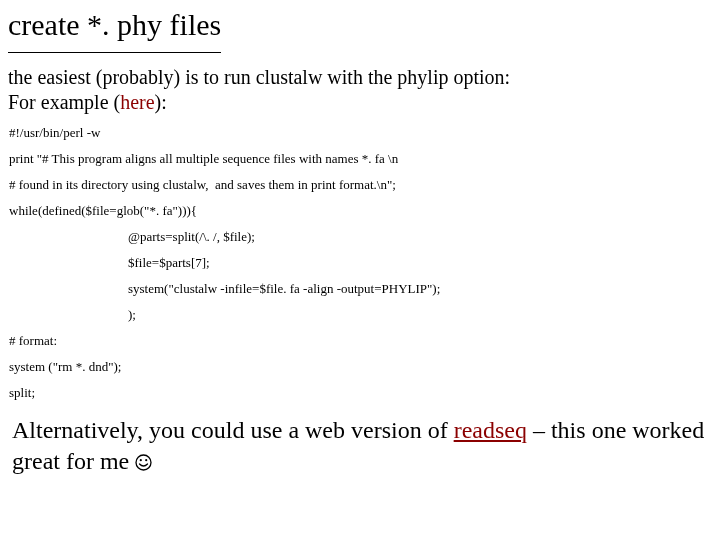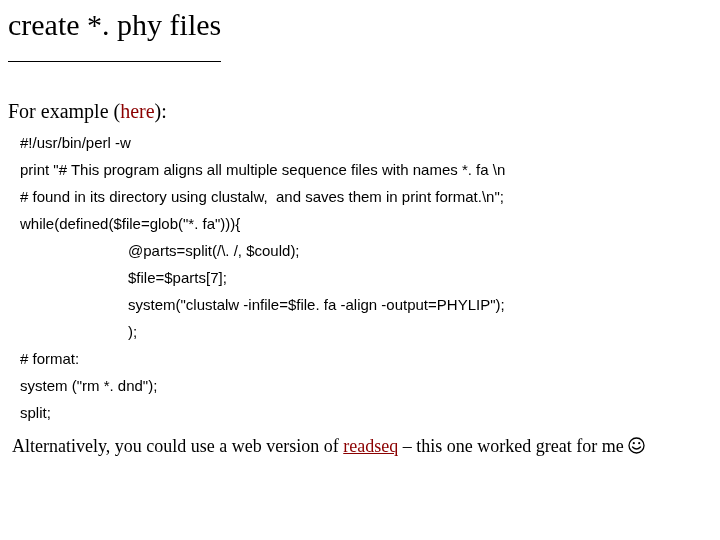--- a/index.html
+++ b/index.html
@@ -8,43 +8,43 @@
     font-family: "Times New Roman", Times, serif;
     color: #000;
     background: #fff;
     width: 720px;
     box-sizing: border-box;
   }
   .title {
     font-size: 30px;
     border-bottom: 1.5px solid #000;
     display: inline-block;
-    padding-bottom: 19px;
+    padding-bottom: 10px;
     margin: 2px 8px 12px 0;
   }
   .intro {
     font-size: 20px;
     line-height: 1.25;
     margin: 0 0 10px 0;
   }
   .intro .link {
     color: #8b0000;
     cursor: pointer;
   }
   .code-line {
-    font-family: Liberation Sans, sans-serif;
-    font-size: 15px;
-    margin: 10px 0 10px 12px;
+    font-family: Liberation Serif, serif;
+    font-size: 13px;
+    margin: 10px 0 10px 1px;
     white-space: pre;
   }
   .code-indent {
     margin-left: 120px;
   }
   .closing {
-    font-size: 18px;
+    font-size: 24px;
     line-height: 1.3;
     margin: 14px 4px 0 4px;
   }
   .closing .link2 {
     color: #8b0000;
     text-decoration: underline;
     cursor: pointer;
   }
   .smiley {
     display: inline-block;
@@ -52,29 +52,29 @@
   }
 </style>
 </head>
 <body>
 
 
 
 <div class="title">create *. phy files</div>
 
 <div class="intro">
-  <br>
+  <span>the easiest (probably) is to run clustalw with the phylip option:</span><br>
   <span>For example (</span><span class="link">here</span><span>):</span>
 </div>
 
 <div class="code-line">#!/usr/bin/perl -w</div>
 <div class="code-line">print "# This program aligns all multiple sequence files with names *. fa \n</div>
 <div class="code-line"># found in its directory using clustalw,  and saves them in print format.\n";</div>
 <div class="code-line">while(defined($file=glob("*. fa"))){</div>
-<div class="code-line code-indent">@parts=split(/\. /, $could);</div>
+<div class="code-line code-indent">@parts=split(/\. /, $file);</div>
 <div class="code-line code-indent">$file=$parts[7];</div>
 <div class="code-line code-indent">system("clustalw -infile=$file. fa -align -output=PHYLIP");</div>
 <div class="code-line code-indent">);</div>
 <div class="code-line"># format:</div>
 <div class="code-line">system ("rm *. dnd");</div>
 <div class="code-line">split;</div>
 
 <div class="closing">
   <span>Alternatively, you could use a web version of </span><span class="link2">readseq</span><span> – this one worked great for me </span><span class="smiley"><svg width="17" height="17" viewBox="0 0 17 17">
         <circle cx="8.5" cy="8.5" r="7.5" fill="none" stroke="#000" stroke-width="1.3"></circle>

